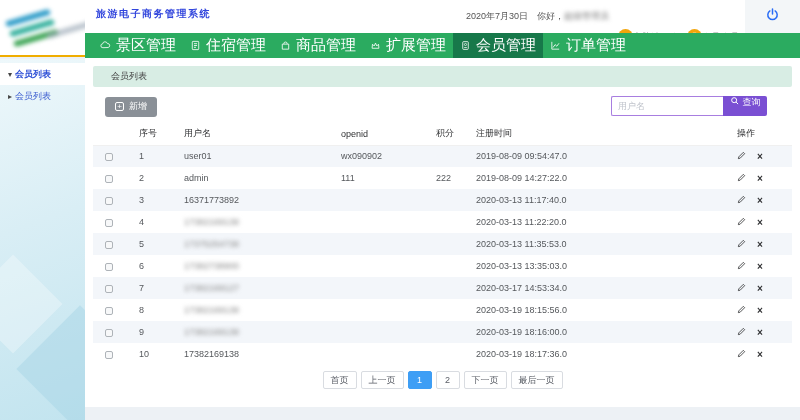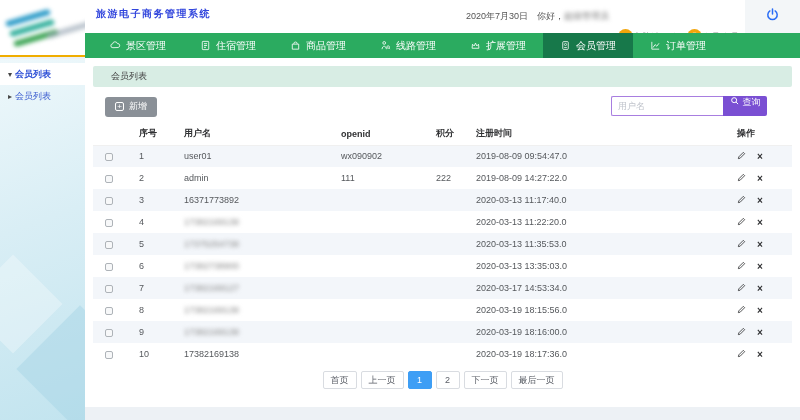--- a/index.html
+++ b/index.html
@@ -43,21 +43,21 @@
   .stripe-2 { left: 9px;  top: 25px; background: #36b19e; }
   .stripe-3 { left: 13px; top: 35px; background: #3fa657; }
   .logo-text { position: absolute; left: 46px; top: 27px; width: 30px; height: 15px; background: #9aa7b5; opacity: .65; border-radius: 2px; }
   
   .navbar {
     position: absolute; left: 85px; top: 33px; width: 715px; height: 25px;
     background: var(--nav-green, #2bab60); display: flex; padding-left: 8px;
   }
   .nav-item {
     width: 90px; height: 25px; display: flex; align-items: center; justify-content: center;
-    gap: 5px; color: #fff; font-size: 10px; cursor: pointer;
+    gap: 5px; color: #fff; font-size: 15px; cursor: pointer;
   }
   .nav-item.active { background: var(--nav-active-green, #17784a); }
   .nav-icon { display: flex; align-items: center; }
   
   .sidebar {
     position: absolute; left: 0; top: 59px; width: 85px; height: 361px;
     background: linear-gradient(160deg, #eef8fb 0%, #d9eef5 45%, #c2e4ef 100%);
     padding-top: 4px; overflow: hidden;
   }
   .sidebar::before, .sidebar::after {
@@ -93,21 +93,21 @@
   }
   .search-input::placeholder { color: #c0c4cc; }
   .search-btn {
     width: 44px; background: var(--search-purple, #7a4fd3); color: #fff; border: none;
     font-size: 9px; display: flex; justify-content: center; gap: 3px;
     cursor: pointer; font-family: inherit; border-radius: 0 2px 2px 0;
   }
   
   .table { width: 699px; margin: 6px 8px 0; border-collapse: collapse; font-size: 9px; color: #55585c; table-layout: fixed; }
   .table th {
-    height: 22px; text-align: left; font-weight: bold; color: #303133;
+    height: 22px; text-align: left; font-weight: normal; color: #303133;
     border-bottom: 1px solid #f0f0f0; padding-left: 6px;
   }
   .table td { height: 22px; padding-left: 6px; }
   .table th.col-check, .table td.col-check { padding-left: 12px; }
   .table th.ops, .table td.ops { padding-left: 2px; }
   tbody tr:nth-child(odd) { background: #f3f6fa; }
   .checkbox {
     display: inline-block; width: 8px; height: 8px; border: 1px solid #aeb3b8;
     border-radius: 2px; background: #f7f8f9; vertical-align: middle; cursor: pointer;
   }
@@ -190,31 +190,20 @@
       <span class="nav-label">住宿管理</span>
     </div>
     <div class="nav-item">
       <span class="nav-icon">
         <svg viewBox="0 0 12 12" width="11" height="11">
           <path d="M2.5 4.5h7V10h-7Z" fill="none" stroke="#fff" stroke-width="0.9"></path>
           <path d="M4.2 4.5V4a1.8 1.8 0 0 1 3.6 0v.5" fill="none" stroke="#fff" stroke-width="0.9"></path>
         </svg>
       </span>
       <span class="nav-label">商品管理</span>
-    </div>
-    <div class="nav-item">
-      <span class="nav-icon">
-        <svg viewBox="0 0 12 12" width="11" height="11">
-          <circle cx="4.6" cy="3.2" r="1.5" fill="none" stroke="#fff" stroke-width="0.9"></circle>
-          <path d="M2.2 10c.3-2.1 1.2-3.2 2.4-3.2S6.7 7.9 7 10" fill="none" stroke="#fff" stroke-width="0.9"></path>
-          <circle cx="8.9" cy="7.7" r="1.4" fill="none" stroke="#fff" stroke-width="0.8"></circle>
-          <path d="M9.9 8.7l1.1 1.1" stroke="#fff" stroke-width="0.8"></path>
-        </svg>
-      </span>
-      <span class="nav-label">线路管理</span>
     </div>
     <div class="nav-item">
       <span class="nav-icon">
         <svg viewBox="0 0 12 12" width="11" height="11">
           <path d="M2.3 9h7.4L9.3 4.6 7.4 6.5 6 3.4 4.6 6.5 2.7 4.6Z" fill="none" stroke="#fff" stroke-width="0.9" stroke-linejoin="round"></path>
         </svg>
       </span>
       <span class="nav-label">扩展管理</span>
     </div>
     <div class="nav-item active">

